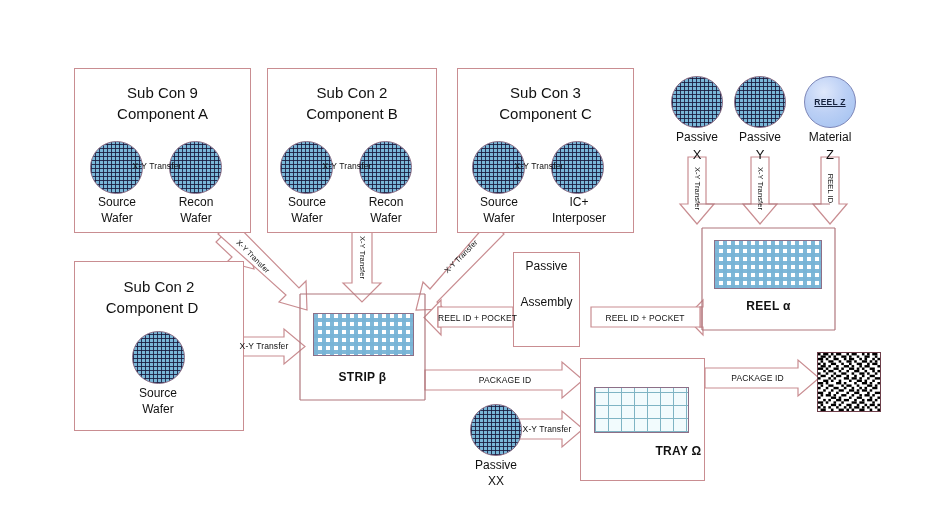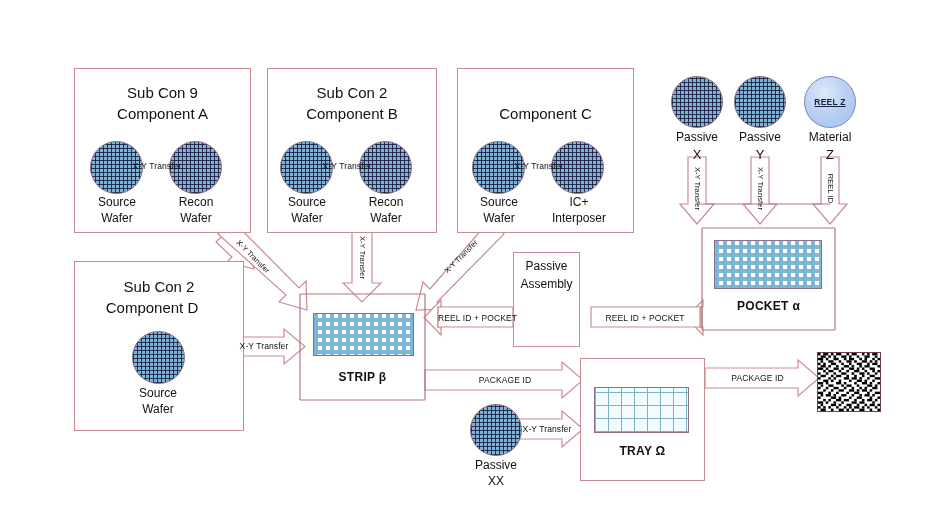--- a/index.html
+++ b/index.html
@@ -180,20 +180,21 @@
   <div class="lbl lbl-head" style="left:267px;top:84px;width:170px;">Sub Con 2</div>
   <div class="lbl lbl-head" style="left:267px;top:105px;width:170px;">Component B</div>
   <div class="wafer" style="left:280px;top:141px;width:53px;height:53px;"></div>
   <div class="wafer" style="left:359px;top:141px;width:53px;height:53px;"></div>
   <div class="arrowtext mid" style="left:308px;top:161px;width:78px;">X-Y Transfer</div>
   <div class="lbl lbl-sub" style="left:278px;top:195px;width:58px;">Source</div>
   <div class="lbl lbl-sub" style="left:278px;top:211px;width:58px;">Wafer</div>
   <div class="lbl lbl-sub" style="left:357px;top:195px;width:58px;">Recon</div>
   <div class="lbl lbl-sub" style="left:357px;top:211px;width:58px;">Wafer</div>
 
+  <div class="lbl lbl-head" style="left:457px;top:84px;width:177px;">Sub Con 3</div>
   <div class="lbl lbl-head" style="left:457px;top:105px;width:177px;">Component C</div>
   <div class="wafer" style="left:472px;top:141px;width:53px;height:53px;"></div>
   <div class="wafer" style="left:551px;top:141px;width:53px;height:53px;"></div>
   <div class="arrowtext mid" style="left:500px;top:161px;width:78px;">X-Y Transfer</div>
   <div class="lbl lbl-sub" style="left:470px;top:195px;width:58px;">Source</div>
   <div class="lbl lbl-sub" style="left:470px;top:211px;width:58px;">Wafer</div>
   <div class="lbl lbl-sub" style="left:545px;top:195px;width:68px;">IC+</div>
   <div class="lbl lbl-sub" style="left:545px;top:211px;width:68px;">Interposer</div>
 
   <div class="lbl lbl-head" style="left:74px;top:278px;width:170px;">Sub Con 2</div>
@@ -214,45 +215,45 @@
     <span>REEL Z</span>
   </div>
   <div class="lbl lbl-sub" style="left:797px;top:130px;width:66px;">Material</div>
   <div class="lbl lbl-big" style="left:797px;top:147px;width:66px;">Z</div>
 
   <div class="arrowtext rot90" style="left:667px;top:184px;width:60px;transform:rotate(90deg);">X-Y Transfer</div>
   <div class="arrowtext rot90" style="left:730px;top:184px;width:60px;transform:rotate(90deg);">X-Y Transfer</div>
   <div class="arrowtext rot90" style="left:800px;top:184px;width:60px;transform:rotate(90deg);">REEL ID</div>
 
   <div class="strip" style="left:714px;top:240px;width:108px;height:49px;"></div>
-  <div class="lbl lbl-strip" style="left:702px;top:299px;width:133px;">POCKET α</div>
+  <div class="lbl lbl-strip" style="left:702px;top:299px;width:133px;">REEL α</div>
 
   <div class="strip" style="left:313px;top:313px;width:101px;height:43px;"></div>
   <div class="lbl lbl-strip" style="left:300px;top:370px;width:125px;">STRIP β</div>
 
   <div class="lbl lbl-sub" style="left:513px;top:259px;width:67px;">Passive</div>
-  <div class="lbl lbl-sub" style="left:508px;top:277px;width:77px;">Assembly</div>
+  <div class="lbl lbl-sub" style="left:508px;top:295px;width:77px;">Assembly</div>
 
   <div class="arrowtext mid" style="left:595px;top:313px;width:100px;">REEL ID + POCKET</div>
   <div class="arrowtext mid" style="left:438px;top:313px;width:78px;">REEL ID + POCKET</div>
   <div class="arrowtext mid" style="left:440px;top:375px;width:130px;">PACKAGE ID</div>
   <div class="arrowtext mid" style="left:710px;top:373px;width:95px;">PACKAGE ID</div>
   <div class="arrowtext mid" style="left:512px;top:424px;width:70px;">X-Y Transfer</div>
   <div class="arrowtext mid" style="left:228px;top:341px;width:72px;">X-Y Transfer</div>
 
   <div class="arrowtext" style="left:221px;top:252px;width:64px;transform:rotate(45deg);">X-Y Transfer</div>
   <div class="arrowtext" style="left:332px;top:253px;width:60px;transform:rotate(90deg);">X-Y Transfer</div>
   <div class="arrowtext" style="left:429px;top:252px;width:64px;transform:rotate(-45deg);">X-Y Transfer</div>
 
   <div class="wafer" style="left:470px;top:404px;width:52px;height:52px;"></div>
   <div class="lbl lbl-sub" style="left:464px;top:458px;width:64px;">Passive</div>
   <div class="lbl lbl-sub" style="left:464px;top:474px;width:64px;">XX</div>
 
   <div class="tray" style="left:594px;top:387px;width:95px;height:46px;"></div>
-  <div class="lbl lbl-strip" style="left:580px;top:444px;width:125px;">TRAY Ω</div>
+  <div class="lbl lbl-strip" style="left:616px;top:444px;width:125px;">TRAY Ω</div>
 
   <div class="dmx" style="left:817px;top:352px;width:64px;height:60px;">
     <svg width="100%" height="100%" viewBox="0 0 24 24" preserveAspectRatio="none">
       <rect width="24" height="24" fill="#ffffff"></rect>
       <g fill="#000000">
         <rect x="0" y="0" width="1" height="1"></rect>
           <rect x="2" y="0" width="2" height="1"></rect>
           <rect x="5" y="0" width="1" height="1"></rect>
           <rect x="7" y="0" width="2" height="1"></rect>
           <rect x="11" y="0" width="1" height="1"></rect>

